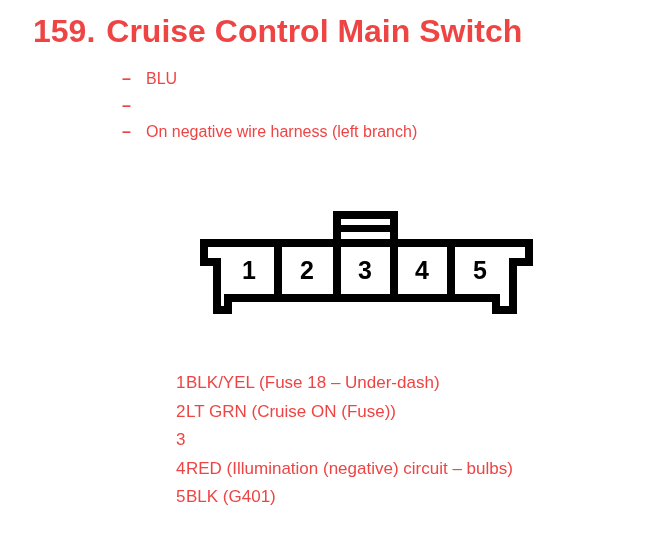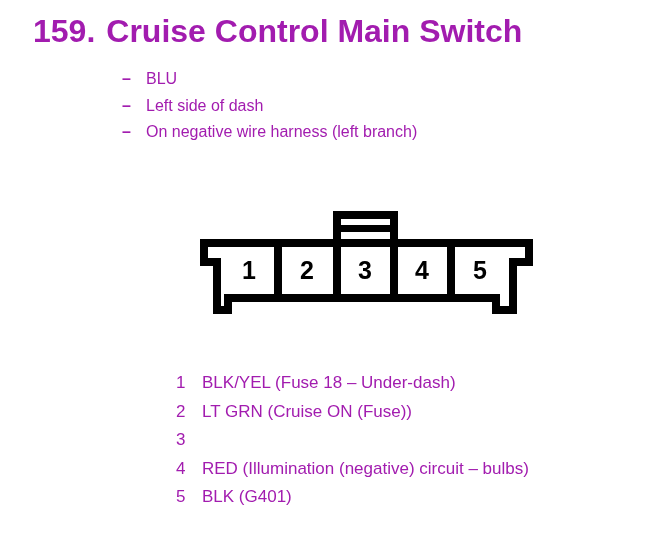--- a/index.html
+++ b/index.html
@@ -1,21 +1,21 @@
 <!DOCTYPE html>
 <html><head>
 <meta charset="utf-8">
 <style>
   html, body { margin: 0; padding: 0; background: #fff; }
   .page {
     position: relative;
     width: 672px;
     height: 534px;
     background: #ffffff;
-    color: #a21caf;
+    color: #ef4444;
     font-family: "Liberation Sans", sans-serif;
     overflow: hidden;
   }
 
   
   .title-row {
     position: absolute;
     left: 33px;
     top: 13px;
     display: flex;
@@ -53,40 +53,39 @@
   
   .legend {
     position: absolute;
     left: 176px;
     top: 369px;
     font-size: 17px;
     line-height: 28.6px;
   }
   .legend-row { display: flex; white-space: nowrap; }
   .legend-num { width: 10px; }
-  .legend-desc { margin-left: 16px; }
+  .legend-desc { margin-left: 0; }
 </style>
 </head>
 <body>
 
 <div class="page">
 
   <div class="title-row">
     <span>159.</span>
     <span>Cruise Control Main Switch</span>
   </div>
 
   <div class="notes">
     <div class="note-line">
       <span class="note-dash">–</span>
       <span>BLU</span>
     </div>
     <div class="note-line">
       <span class="note-dash">–</span>
-      <span>Left side of dash</span>
     </div>
     <div class="note-line">
       <span class="note-dash">–</span>
       <span>On negative wire harness (left branch)</span>
     </div>
   </div>
 
   <svg class="connector-svg" width="350" height="118" viewBox="195 205 350 118" xmlns="http://www.w3.org/2000/svg">
 
     <path d="M 337 246 L 337 214.5 L 394 214.5 L 394 246" fill="#ffffff" stroke="#000000" stroke-width="8"></path>

